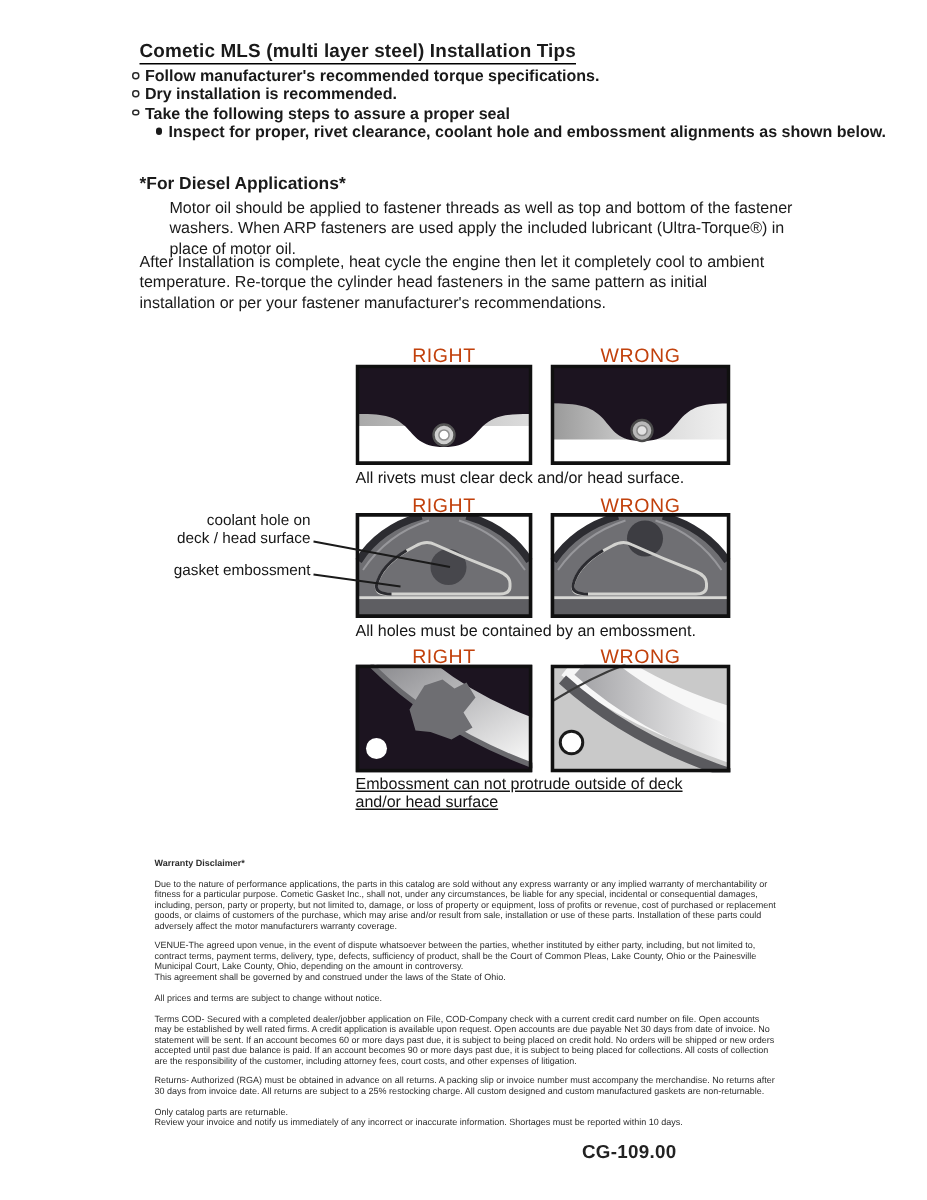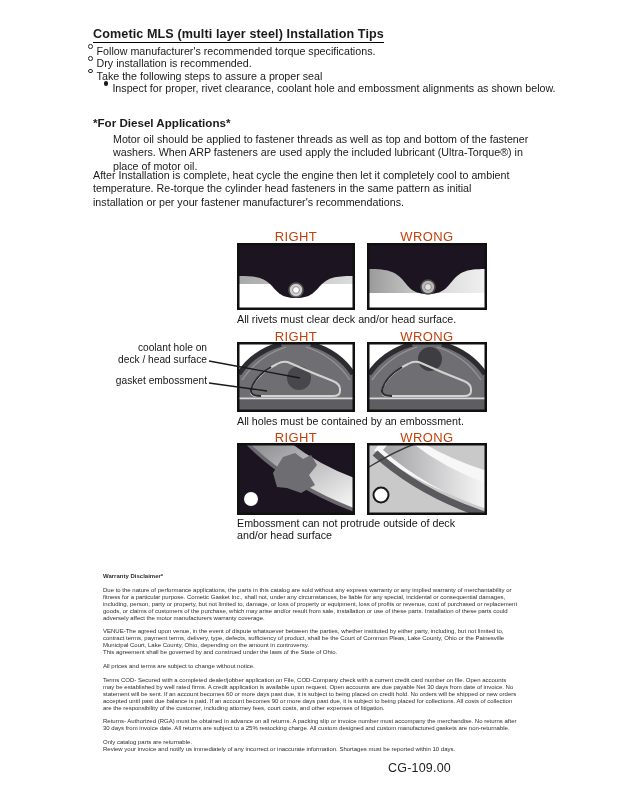--- a/index.html
+++ b/index.html
@@ -7,21 +7,21 @@
   .page {
     position:relative; width:618px; height:800px; background:#ffffff;
     font-family:"Liberation Sans", sans-serif; color:#1a1a1a; overflow:hidden;
   }
   .abs { position:absolute; }
   .title {
     left:93px; top:27px; font-size:12.6px; font-weight:700;
     border-bottom:1.6px solid #000; padding-bottom:1px; letter-spacing:0.1px;
   }
   .bullets { left:88px; top:45px; font-size:10.7px; line-height:12.4px; }
-  .brow { display:flex; align-items:flex-start; }
+  .brow { display:flex; align-items:center;font-weight:bold; }
   .brow .mark1 {
     width:4.6px; height:4.6px; border:1px solid #2a2a2a; border-radius:50%;
     margin-right:4px; position:relative; top:-1px; flex:0 0 auto;
   }
   .brow .mark2 {
     width:4.4px; height:4.4px; background:#1a1a1a; border-radius:50%;
     margin-right:4px; position:relative; top:-1px; flex:0 0 auto;
   }
   .brow.sub { margin-left:16px; }
   .diesel-h { left:93px; top:116px; font-size:11.6px; font-weight:700; }
@@ -29,21 +29,21 @@
   .p1 { top:133px;margin-left:20px; }
   .p2 { top:169px; }
   .p3 { top:213px; }
   .dg-label { font-size:13px; letter-spacing:0.4px; text-align:center; color:#c2410c; }
   .dg-caption { font-size:10.7px; line-height:12.2px; color:#161616; }
   .ann { font-size:10.2px; line-height:11.6px; text-align:right; color:#161616; }
   .legal { left:103px; top:573px; width:416px; font-size:6px; line-height:7.05px; color:#2d2d2d; }
   .legal .lh { font-weight:700; }
   .legal p.gap { margin-top:6.5px; }
   .legal p.nogap { margin-top:0; }
-  .footer { left:388px; top:761px; font-size:12.5px; color:#222; letter-spacing:0.2px; }
+  .footer { left:388px; top:761px; font-size:12.5px; color:#222; letter-spacing:0.2px;font-weight:bold; }
   svg { display:block; }
   .leader { pointer-events:none; z-index:5; }
 </style>
 </head>
 <body>
 
 <div class="page">
 
   <div class="abs title">Cometic MLS (multi layer steel) Installation Tips</div>
 
@@ -193,21 +193,21 @@
       <rect width="120" height="72" fill="#c9c9c9"></rect>
       <path d="M18,-6 Q62,30 128,48" fill="none" stroke="#f7f7f7" stroke-width="34"></path>
       <path d="M24,-2 Q66,36 128,56" fill="none" stroke="url(#g3w)" stroke-width="24"></path>
       <path d="M8,10 Q54,52 124,74" fill="none" stroke="#5a5a5e" stroke-width="7"></path>
       <path d="M2,24 Q28,8 50,0" fill="none" stroke="#3a3a3a" stroke-width="1.4"></path>
       <circle cx="14" cy="52" r="7.5" fill="#ffffff" stroke="#1a1a1a" stroke-width="2"></circle>
       <rect x="1.25" y="1.25" width="117.5" height="69.5" fill="none" stroke="#101010" stroke-width="2.5"></rect>
     </svg>
   </div>
 
-  <div class="abs dg-caption" style="left:237px; top:517px; width:250px;">
+  <div class="abs dg-caption" style="left:237px; top:517px; width:250px;text-decoration:underline;">
     <div>Embossment can not protrude outside of deck</div>
     <div>and/or head surface</div>
   </div>
 
   <div class="abs legal">
     <div class="lh">Warranty Disclaimer*</div>
     <p class="gap">Due to the nature of performance applications, the parts in this catalog are sold without any express warranty or any implied warranty of merchantability or fitness for a particular purpose.  Cometic Gasket Inc., shall not, under any circumstances, be liable for any special, incidental or consequential damages, including, person, party or property, but not limited to, damage, or loss of property or equipment, loss of profits or revenue, cost of purchased or replacement goods, or claims of customers of the purchase, which may arise and/or result from sale, installation or use of these parts.  Installation of these parts could adversely affect the motor manufacturers warranty coverage.</p>
     <p class="gap">VENUE-The agreed upon venue, in the event of dispute whatsoever between the parties, whether instituted by either party, including, but not limited to, contract terms, payment terms, delivery, type, defects, sufficiency of product, shall be the Court of Common Pleas, Lake County, Ohio or the Painesville Municipal Court, Lake County, Ohio, depending on the amount in controversy.</p>
     <p class="nogap">This agreement shall be governed by and construed under the laws of the State of Ohio.</p>
     <p class="gap">All prices and terms are subject to change without notice.</p>

